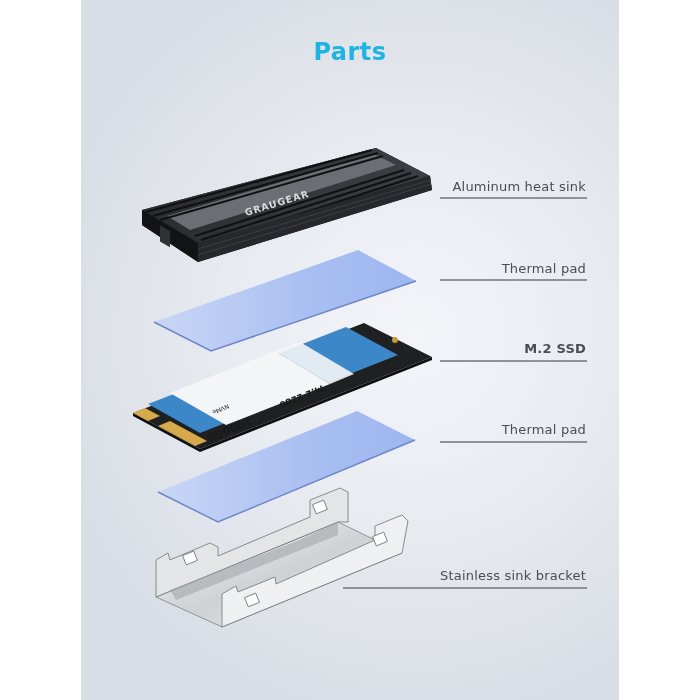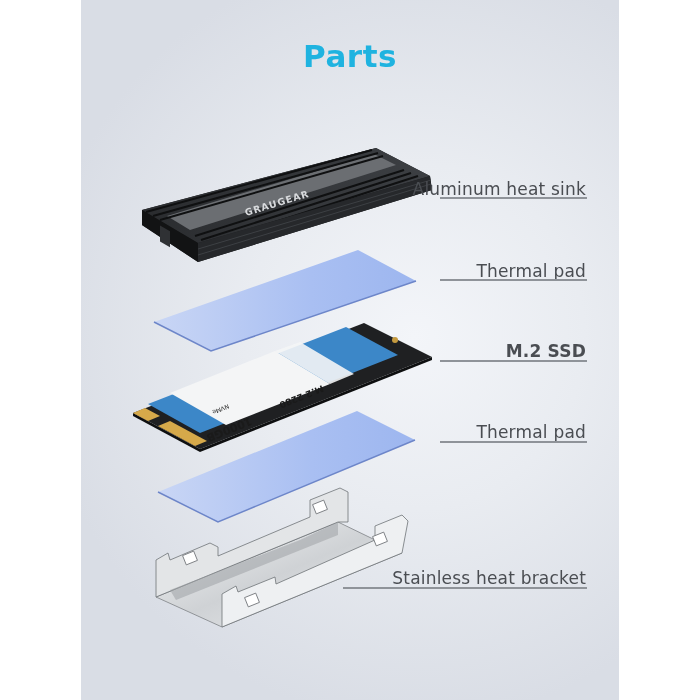--- a/index.html
+++ b/index.html
@@ -6,25 +6,25 @@
     body {
       width: 700px; height: 700px; background: #ffffff; position: relative; overflow: hidden;
       font-family: "DejaVu Sans", "Liberation Sans", sans-serif;
     }
     .card {
       position: absolute; left: 81px; top: 0; width: 538px; height: 700px;
       background: radial-gradient(ellipse 70% 55% at 62% 48%, #f3f5f9 0%, #e9ecf1 45%, #d9dde5 100%);
     }
     .title {
       position: absolute; left: 0; top: 38px; width: 538px; text-align: center;
-      font-family: "DejaVu Sans", sans-serif; font-weight: bold; font-size: 31px;
+      font-family: "DejaVu Sans", sans-serif; font-weight: bold; font-size: 24px;
       letter-spacing: 0.5px;
     }
     .label {
-      position: absolute; right: 32px; font-size: 17px; color: #4a4d52;
+      position: absolute; right: 32px; font-size: 13px; color: #4a4d52;
       font-family: "DejaVu Sans", sans-serif; letter-spacing: 0.2px; white-space: nowrap;
     }
     .rule {
       position: absolute; height: 2px; background: #8f9399;
     }
     svg.art { position: absolute; left: 0; top: 0; }
   </style>
 </head>
 <body>
 
@@ -131,14 +131,14 @@
 
 <div class="label" style="top:261px; right:114px;">Thermal pad</div>
 <div class="rule" style="left:440px; top:279px; width:147px;"></div>
 
 <div class="label" style="top:341px; right:114px;font-weight:bold;">M.2 SSD</div>
 <div class="rule" style="left:440px; top:360px; width:147px;"></div>
 
 <div class="label" style="top:422px; right:114px;">Thermal pad</div>
 <div class="rule" style="left:440px; top:441px; width:147px;"></div>
 
-<div class="label" style="top:568px; right:114px;">Stainless heat bracket</div>
+<div class="label" style="top:568px; right:114px;">Stainless sink bracket</div>
 <div class="rule" style="left:343px; top:587px; width:244px;"></div>
 
 </body></html>

